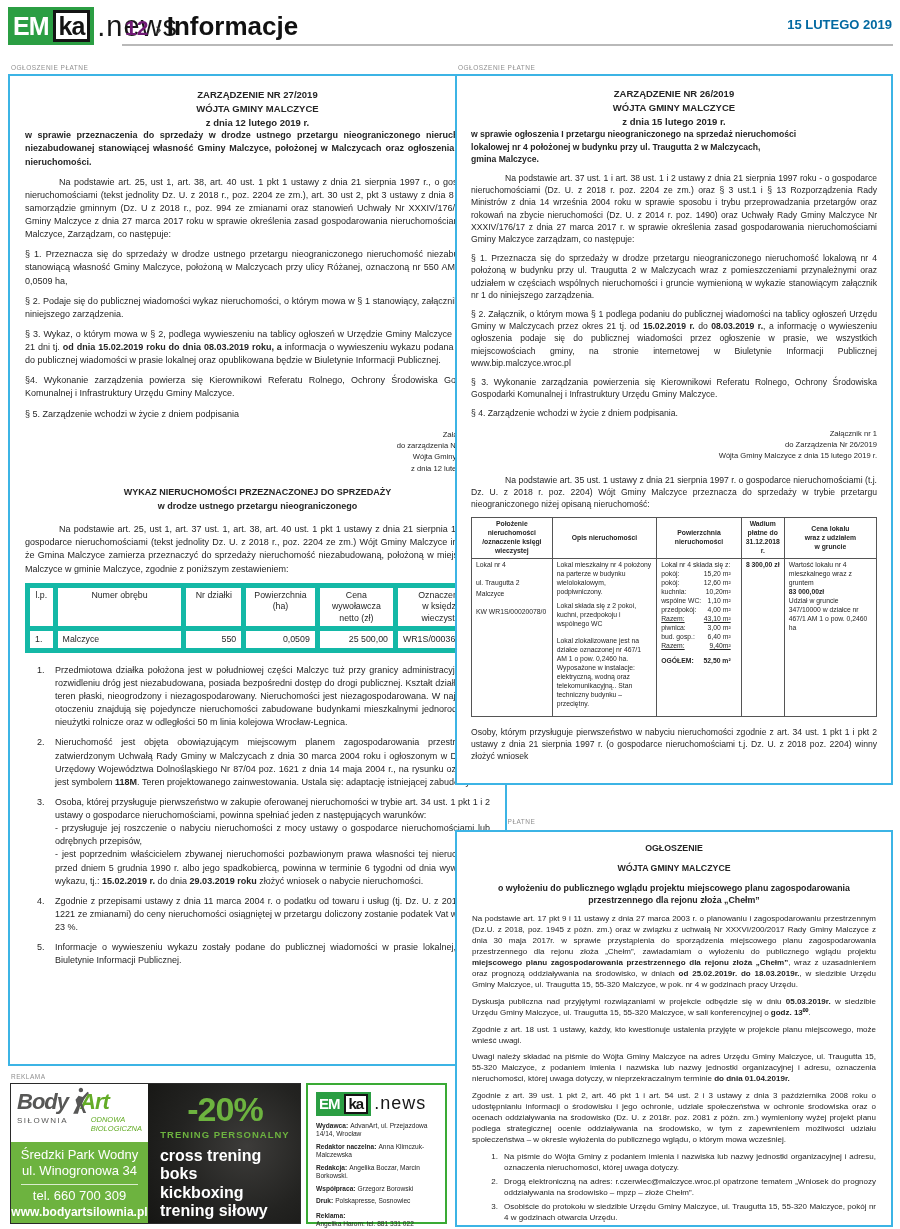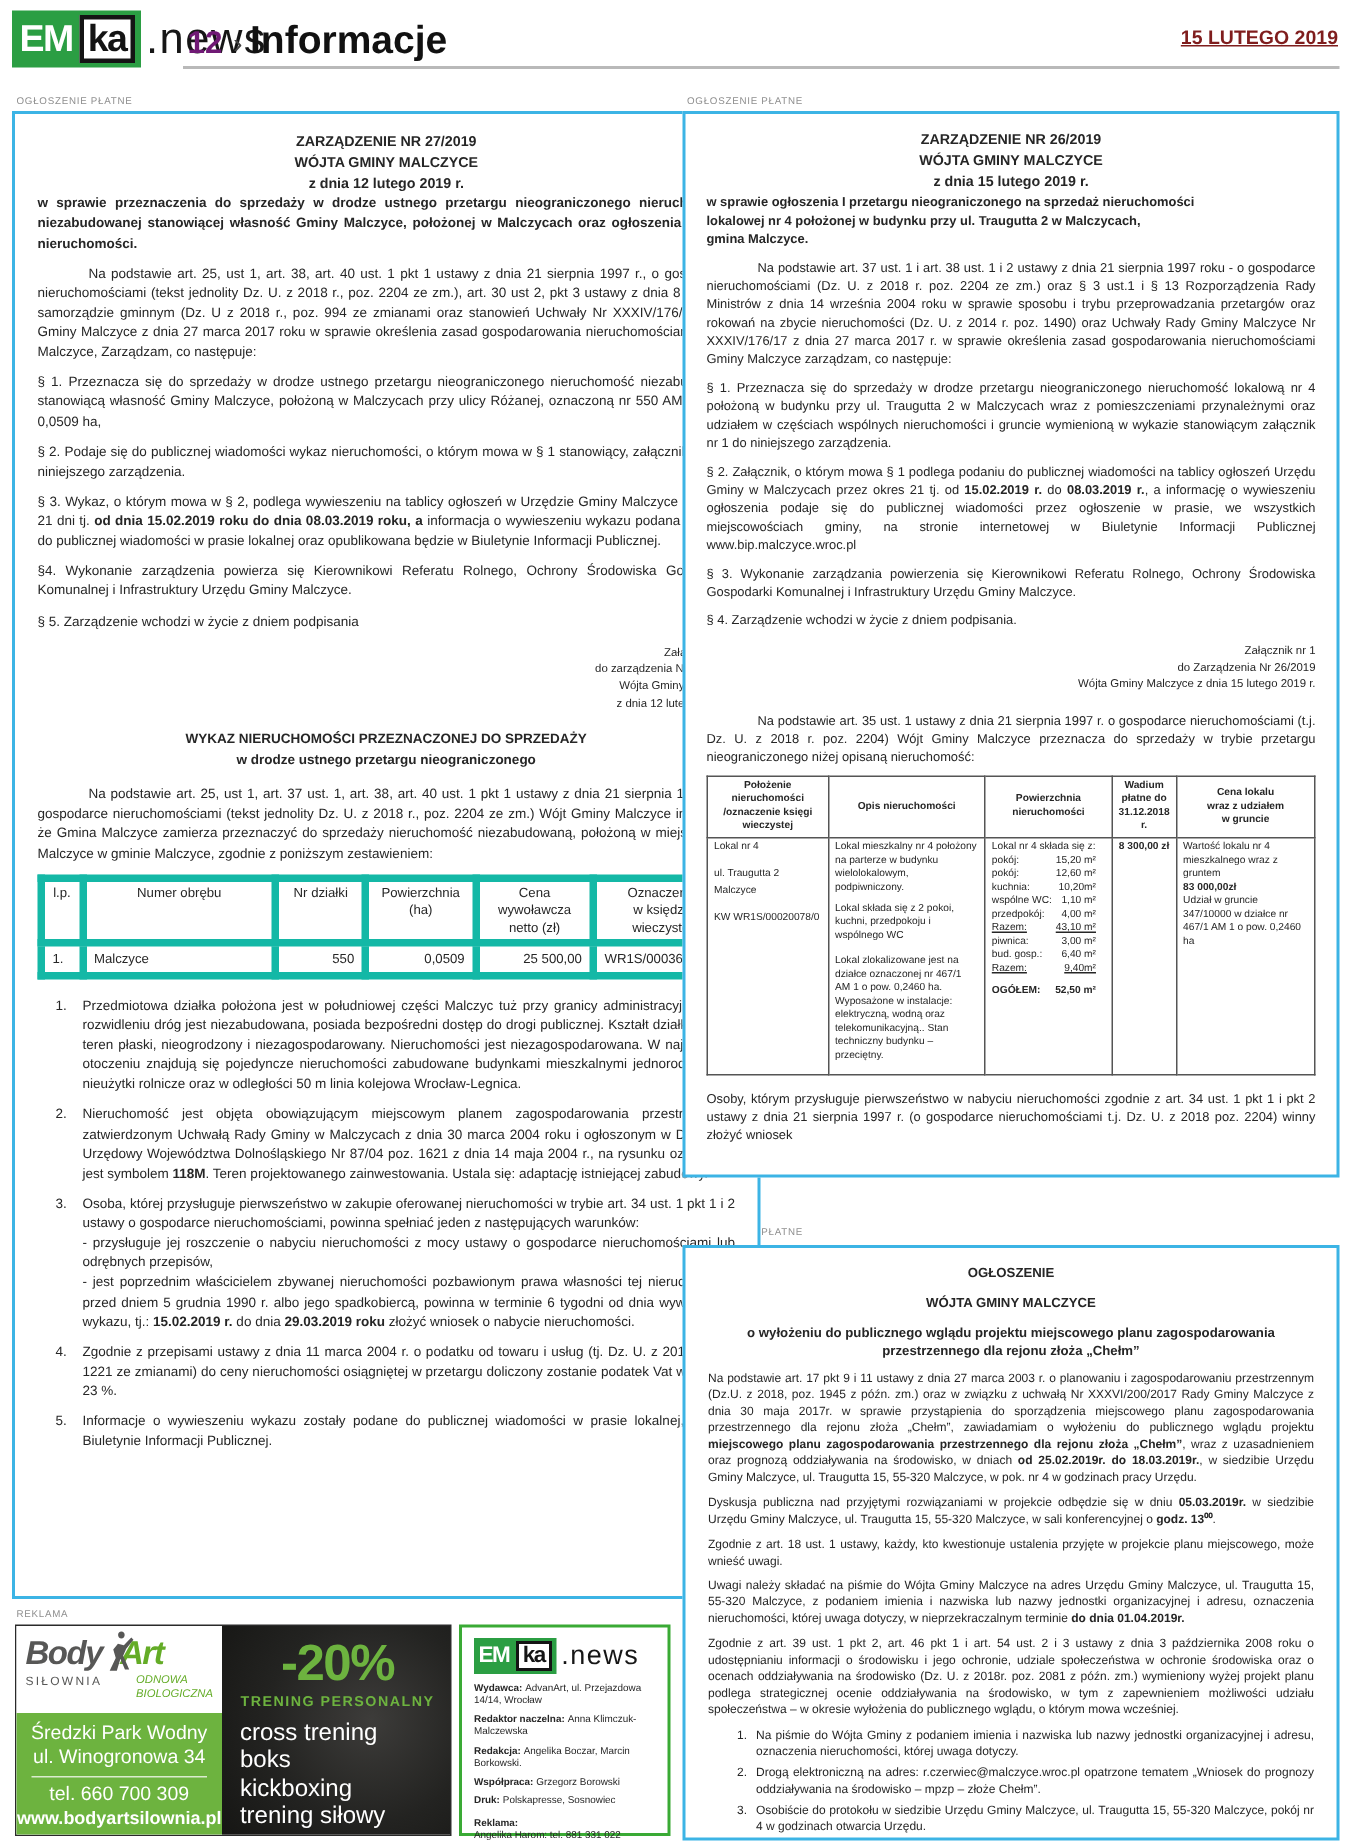--- a/index.html
+++ b/index.html
@@ -20,21 +20,21 @@
   .logo-sm .logo-badge { padding: 2px 3px; }
   .logo-sm .logo-em { font-size: 15px; }
   .logo-sm .logo-ka { font-size: 15px; border-width: 2px; }
   .logo-sm .logo-news { font-size: 18px; }
 
   .section-head { position: absolute; left: 125px; top: 11px; display: flex; align-items: baseline; }
   .page-num { font-size: 21px; font-weight: bold; color: #701a75; }
   .chev { font-size: 19px; color: #444; margin: 0 5px 0 7px; }
   .section-name { font-size: 26px; font-weight: bold; color: #111; }
   .header-rule { position: absolute; left: 122px; right: 7px; top: 44px; height: 2px; background: #b9b9b9; }
-  .issue-date { position: absolute; right: 8px; top: 17px; font-size: 13px; font-weight: bold; color: #7f1d1d; text-decoration: underline; }
+  .issue-date { position: absolute; right: 8px; top: 17px; font-size: 13px; font-weight: bold; color: #0369a1; }
 
   
   .tiny-label { position: absolute; font-size: 6.5px; color: #8f8f8f; letter-spacing: .5px; }
   .lbl-l1 { left: 11px; top: 64px; }
   .lbl-r1 { left: 458px; top: 64px; }
   .lbl-r2 { left: 458px; top: 818px; }
   .lbl-ad { left: 11px; top: 1073px; }
 
   
   .box { position: absolute; border: 2px solid var(--cyan, #3cb4e5); background: #fff; overflow: hidden; }
@@ -102,21 +102,21 @@
   .ba-tag23 { text-align: left; font-size: 7.5px; font-style: italic; color: #64ac27; line-height: 1.15; }
   .ba-green { flex: 1; background: var(--ad-green, #6db33f); color: #fff; text-align: center; padding-top: 5px; }
   .ba-addr { font-size: 13px; line-height: 1.25; }
   .ba-div { width: 86%; height: 1px; background: rgba(255,255,255,.75); margin: 4px auto 3px; }
   .ba-phone { font-size: 13px; }
   .ba-www { font-size: 12px; font-weight: bold; margin-top: 2px; }
 
   .darkad { width: 153px; background: radial-gradient(circle at 65% 45%, #3d3c3a 0%, #232321 55%, #161614 100%); color: #fff; padding: 6px 10px 0 12px; }
   .da-percent { color: #6db33f; font-size: 34px; font-weight: bold; text-align: center; letter-spacing: -1px; }
   .da-sub { color: #6db33f; font-size: 9.5px; font-weight: bold; letter-spacing: 1px; text-align: center; margin-top: 0px; }
-  .da-items { margin-top: 7px; font-size: 16px; font-weight: normal; line-height: 1.15; }
+  .da-items { margin-top: 7px; font-size: 16px; font-weight: bold; line-height: 1.15; }
 
   .publisher { position: absolute; left: 296px; top: 0; width: 141px; height: 141px; border: 2px solid var(--pub-green, #3aaa35); background: #fff; padding: 7px 8px; }
   .pub-lines { margin-top: 6px; font-size: 6.6px; line-height: 1.25; }
   .pub-row { margin-bottom: 4.5px; }
   .pub-row b { margin-right: 2px; }
   .pub-ad { margin-top: 6px; }
 
   .ads-wrap { position: relative; width: 437px; height: 141px; }
 </style>
 </head>

